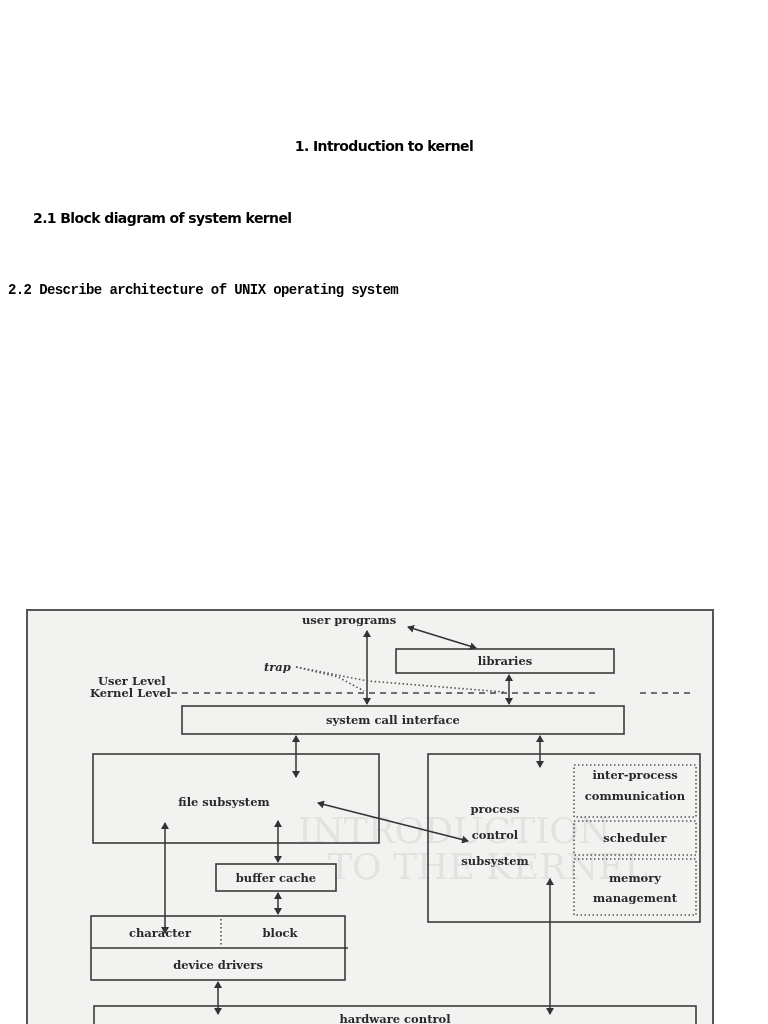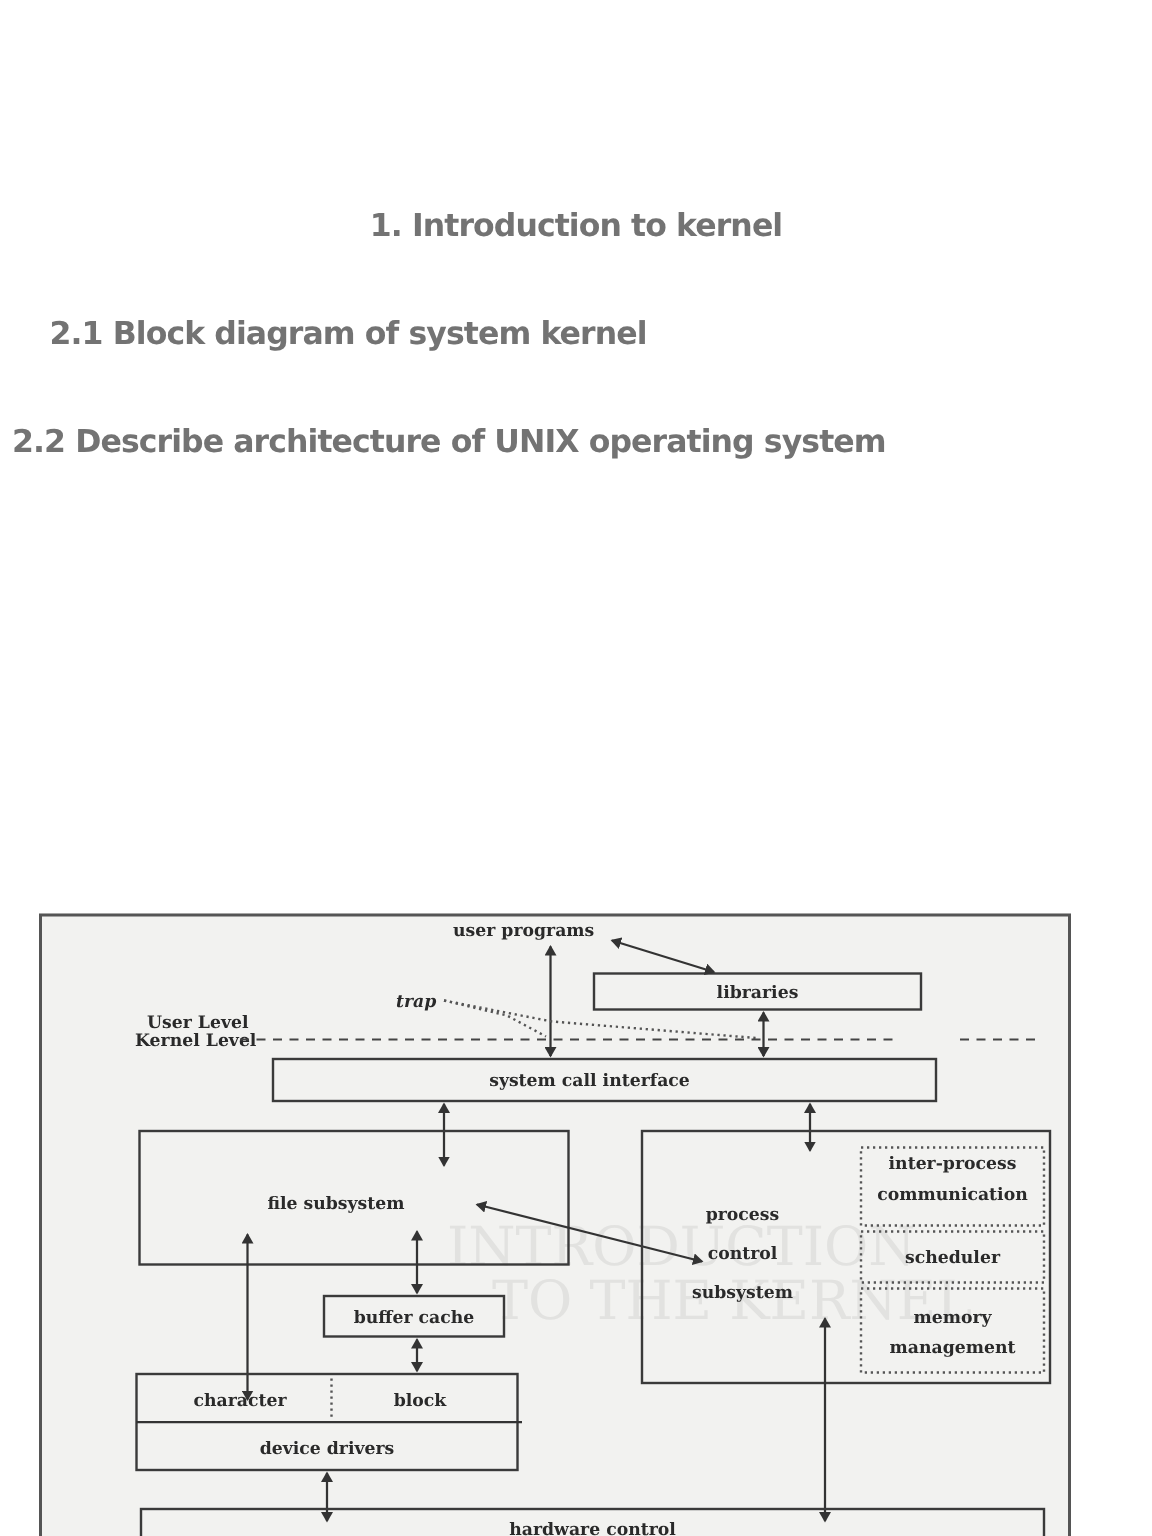--- a/index.html
+++ b/index.html
@@ -4,26 +4,26 @@
   <style>
     html, body { margin: 0; padding: 0; }
     body {
       width: 768px; height: 1024px; position: relative; overflow: hidden;
       background: #ffffff;
       font-family: "Liberation Sans", sans-serif;
     }
     .heading {
       position: absolute; margin: 0;
       font-family: "DejaVu Sans", sans-serif;
-      font-weight: bold; font-size: 21px; color: #737373;
+      font-weight: bold; font-size: 14px; color: #000000;
       letter-spacing: -0.6px; white-space: nowrap;
     }
     #h1 { left: 0; width: 768px; text-align: center; top: 138px; }
     #h21 { left: 8px; top: 210px; margin-left: 25px; }
-    #h22 { left: 8px; top: 282px; }
+    #h22 { left: 8px; top: 282px; font-family: Liberation Mono, monospace; }
 
     .figure {
       position: absolute; left: 26px; top: 609px; width: 688px; height: 420px;
       border: 2px solid #555; background: #f2f2f0; box-sizing: border-box;
       overflow: hidden;
     }
     .figure svg { position: absolute; left: 0; top: 0; }
     .dtext {
       font-family: "DejaVu Serif", serif; font-size: 11.5px; fill: #2a2a2a;
       font-weight: bold;

